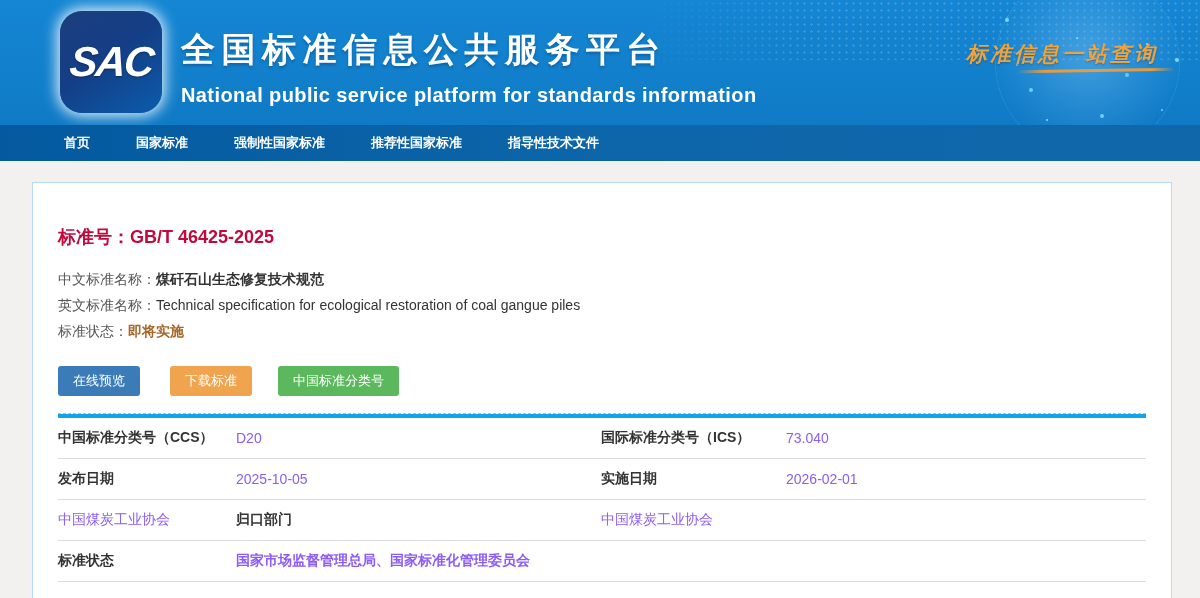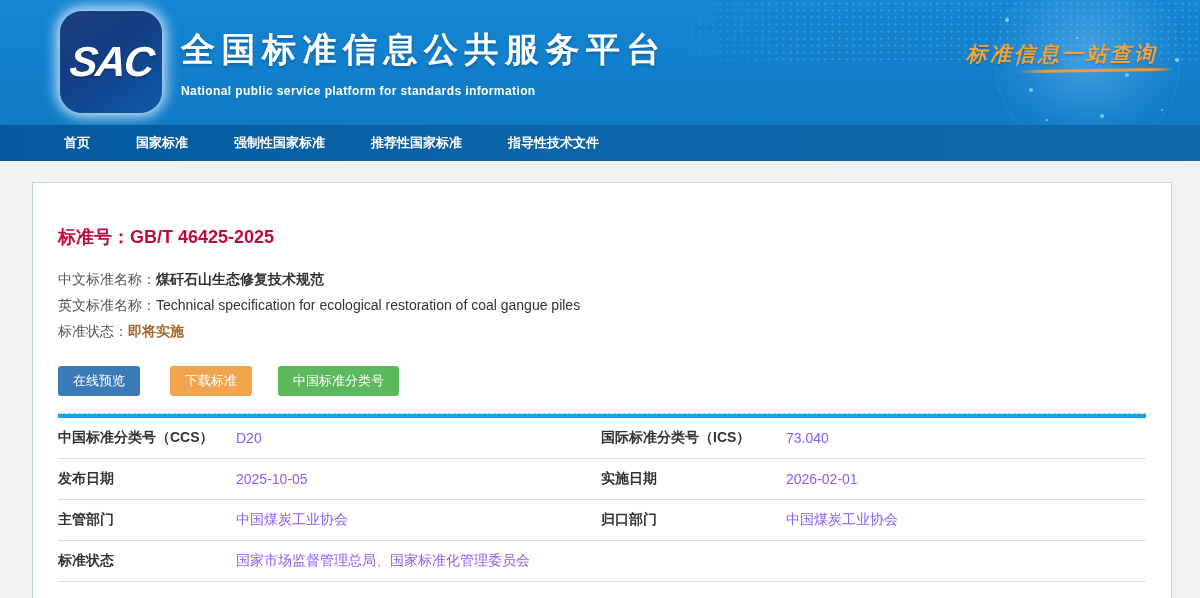--- a/index.html
+++ b/index.html
@@ -70,21 +70,21 @@
     color: #fff;
     font-size: 34px;
     font-weight: bold;
     letter-spacing: 6.5px;
     text-shadow: 0 2px 3px rgba(0,40,90,0.35);
     white-space: nowrap;
   }
   .header-subtitle {
     margin-top: 11px;
     color: #fff;
-    font-size: 12px;
+    font-size: 20px;
     font-weight: bold;
     letter-spacing: 0.4px;
     white-space: nowrap;
   }
   .slogan {
     position: absolute;
     right: 42px; top: 40px;
     color: #eda33f;
     font-size: 21px;
     font-weight: bold;
@@ -164,21 +164,21 @@
 
   .info-table { border-top: 4px solid #0ea5e9; }
   .info-row {
     display: grid;
     grid-template-columns: 178px 365px 185px 1fr;
     align-items: center;
     height: 41px;
     border-bottom: 1px solid #dcdcdc;
     font-size: 14px;
   }
-  .info-row.span .cell-value-1 { grid-column: 2 / 5; }
+  .info-row.span .cell-value-1 { grid-column: 2 / 5; font-weight: bold; }
   .cell-label { font-weight: bold; color: #333; }
   .cell-value { color: #8b5cf6; }
 </style>
 </head>
 <body>
 
 <div class="header">
   <div class="header-dotmap"></div>
   <div class="globe"></div>
   <div class="globe-dots"></div>
@@ -238,21 +238,20 @@
         <span class="cell-label">国际标准分类号（ICS）</span>
         <span class="cell-value">73.040</span>
       </div>
       <div class="info-row">
         <span class="cell-label">发布日期</span>
         <span class="cell-value cell-value-1">2025-10-05</span>
         <span class="cell-label">实施日期</span>
         <span class="cell-value">2026-02-01</span>
       </div>
       <div class="info-row">
-        <span class="cell-label">主管部门</span>
         <span class="cell-value cell-value-1">中国煤炭工业协会</span>
         <span class="cell-label">归口部门</span>
         <span class="cell-value">中国煤炭工业协会</span>
       </div>
       <div class="info-row span">
         <span class="cell-label">标准状态</span>
         <span class="cell-value cell-value-1">国家市场监督管理总局、国家标准化管理委员会</span>
       </div>
     </div>
 

